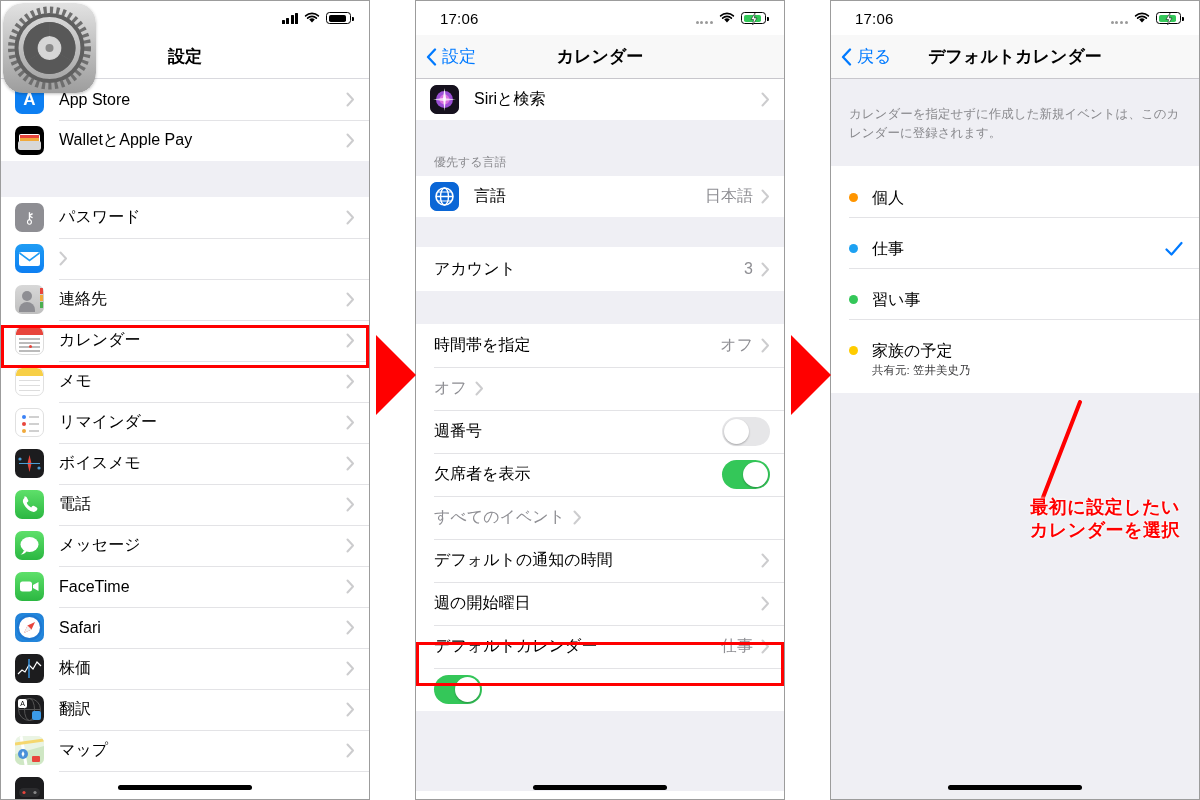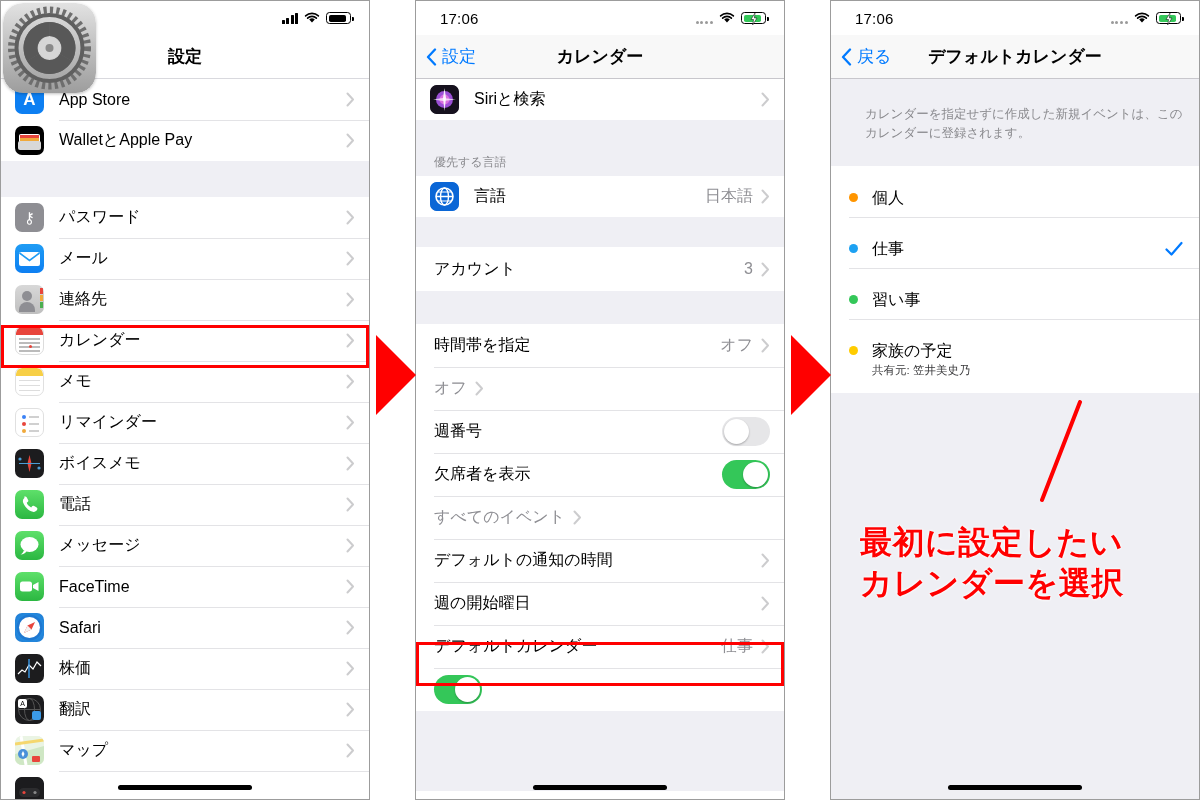--- a/index.html
+++ b/index.html
@@ -107,36 +107,35 @@
   .crow { position:relative; display:flex; align-items:center; background:#fff; padding: 22px 16px 9px 18px; min-height: 45px; }
   .crow + .crow::before { content:''; position:absolute; left:18px; right:0; top:0; height:1px; background:#e3e3e6; }
   .dot { width: 9px; height: 9px; border-radius: 50%; flex:none; margin-right: 14px; }
   .crow .ctext { flex:1; }
   .crow .cname { font-size: 16px; color:#000; line-height: 1.25; }
   .crow .csub { font-size: 11.5px; color:#3a3a3c; margin-top: 2px; }
   .check { width: 18px; height: 16px; flex:none; }
 
   .desc {
     background:#efeff4; color:#8a8a8e; font-size:12.5px; line-height:1.55;
-    padding: 26px 16px 22px 34px;
+    padding: 26px 16px 22px 18px;
   }
 
   
   .home-ind { position:absolute; bottom: 9px; left: 0; right: 0; display:flex; justify-content:center; }
   .home-ind i { display:block; width: 134px; height: 5px; border-radius: 3px; background:#000; }
 
   
   .hl-box { position: absolute; border: 3px solid #ff0000; pointer-events:none; z-index: 30; }
   .arrow { position: absolute; z-index: 40; }
   .ann-text {
-    position: absolute; z-index: 40; text-align: left;
-    color: #ff0000; font-weight: 700; font-size: 32px; line-height: 1.28;
+    position: absolute; z-index: 40; text-align: right;
+    color: #ff0000; font-weight: 700; font-size: 18px; line-height: 1.28;
     letter-spacing: 0.5px;
     text-shadow: 0 0 3px #fff, 0 0 3px #fff;
-    margin-top: 26px;
   }
   .ann-line { position:absolute; z-index: 40; }
   .ic-appstore { background:#0d7ff2; }
   .ic-wallet   { background:#000; }
   .ic-pass     { background:#8e8e93; }
   .ic-mail     { background: linear-gradient(180deg,#1f9cf4,#0d7ff2); }
   .ic-contacts { background: linear-gradient(180deg,#d8d8d8,#bfbfbf); }
   .ic-cal      { background:#fff; border:1px solid #dcdcdc; }
   .ic-notes    { background:#fff; border:1px solid #e0e0e0; }
   .ic-remind   { background:#fff; border:1px solid #e0e0e0; }
@@ -221,21 +220,20 @@
             <path d="M1.5 1.5 L7 7.5 L1.5 13.5" stroke="#c4c4c6" stroke-width="2" fill="none" stroke-linecap="round" stroke-linejoin="round"></path>
           </svg>
       </div>
       <div class="row">
         <span class="appicon ic-mail">
           <svg viewBox="0 0 29 29" width="29" height="29">
               <rect x="4" y="8" width="21" height="14" rx="2" fill="#fff"></rect>
               <path d="M4.5 9 L14.5 16.5 L24.5 9" stroke="#1f9cf4" stroke-width="1.6" fill="none"></path>
             </svg>
         </span>
-        <span class="label">メール</span>
         <svg class="chev" viewBox="0 0 9 15">
             <path d="M1.5 1.5 L7 7.5 L1.5 13.5" stroke="#c4c4c6" stroke-width="2" fill="none" stroke-linecap="round" stroke-linejoin="round"></path>
           </svg>
       </div>
       <div class="row">
         <span class="appicon ic-contacts">
           <span style="position:absolute;left:7px;top:6px;width:10px;height:10px;border-radius:50%;background:#8e8e93"></span>
           <span style="position:absolute;left:4px;top:17px;width:16px;height:10px;border-radius:8px 8px 0 0;background:#8e8e93"></span>
           <span style="position:absolute;right:1px;top:3px;width:3px;height:6px;background:#e8453c"></span>
           <span style="position:absolute;right:1px;top:10px;width:3px;height:6px;background:#f0a93b"></span>

